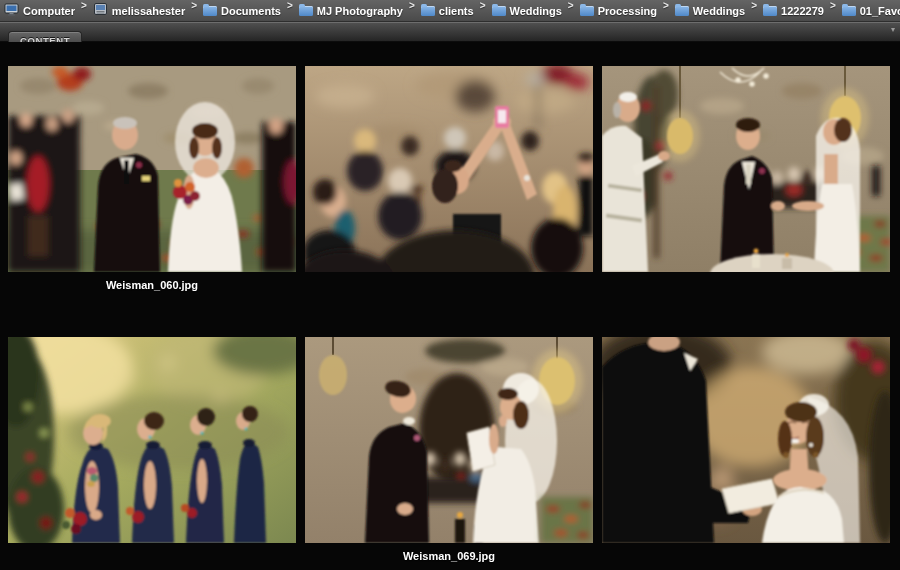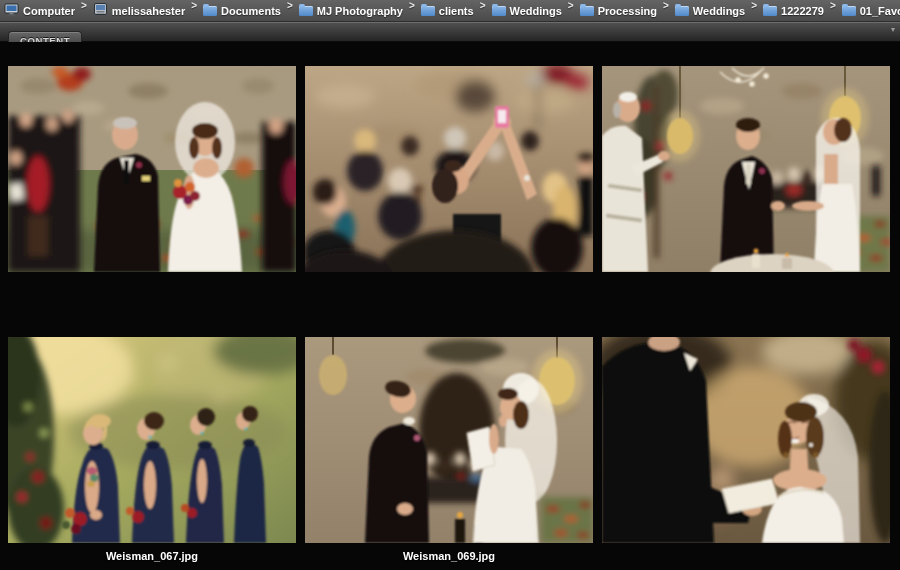--- a/index.html
+++ b/index.html
@@ -215,20 +215,21 @@
             <ellipse cx="186" cy="82" rx="5" ry="11" fill="#54311c"></ellipse>
             <ellipse cx="209" cy="82" rx="5" ry="11" fill="#54311c"></ellipse>
             <circle cx="172" cy="126" r="7" fill="#a8222c"></circle>
               <circle cx="182" cy="121" r="5" fill="#d2642a"></circle>
             <circle cx="180" cy="134" r="5" fill="#7c1b4a"></circle>
               <circle cx="170" cy="117" r="4" fill="#e0923c"></circle>
             <circle cx="187" cy="130" r="5" fill="#8c2430"></circle>
           </g>
         </svg>
       </div>
+      <div class="fname">Weisman_060.jpg</div>
     </div>
 
     <div class="cell c1 r0">
       <div class="thumb">
         <svg viewBox="0 0 288 206" preserveAspectRatio="none">
           <defs>
             <linearGradient id="p2g" x1="0" y1="0" x2="0" y2="1">
                 <stop offset="0" stop-color="#bda685"></stop>
                 <stop offset="1" stop-color="#8a7258"></stop>
               </linearGradient>
@@ -485,21 +486,20 @@
           </g>
           <g filter="url(#p4s)">
             <path d="M226,206 Q228,150 232,122 Q235,108 241,104 L250,110 Q254,122 256,146 L258,206 Z" fill="#1e2644"></path>
             <ellipse cx="241" cy="106" rx="6" ry="4" fill="#151c32"></ellipse>
             <ellipse cx="235" cy="84" rx="7" ry="9" fill="#d9ab8b"></ellipse>
             <ellipse cx="242" cy="77" rx="8" ry="8" fill="#352418"></ellipse>
             <circle cx="238" cy="92" r="1.4" fill="#38b8c0"></circle>
           </g>
         </svg>
       </div>
-      <div class="fname">Weisman_067.jpg</div>
     </div>
 
     <div class="cell c1 r1">
       <div class="thumb">
         <svg viewBox="0 0 288 206" preserveAspectRatio="none">
           <defs>
             <linearGradient id="p5g" x1="0" y1="0" x2="0" y2="1">
                 <stop offset="0" stop-color="#ab997e"></stop>
                 <stop offset="1" stop-color="#93816a"></stop>
               </linearGradient>

